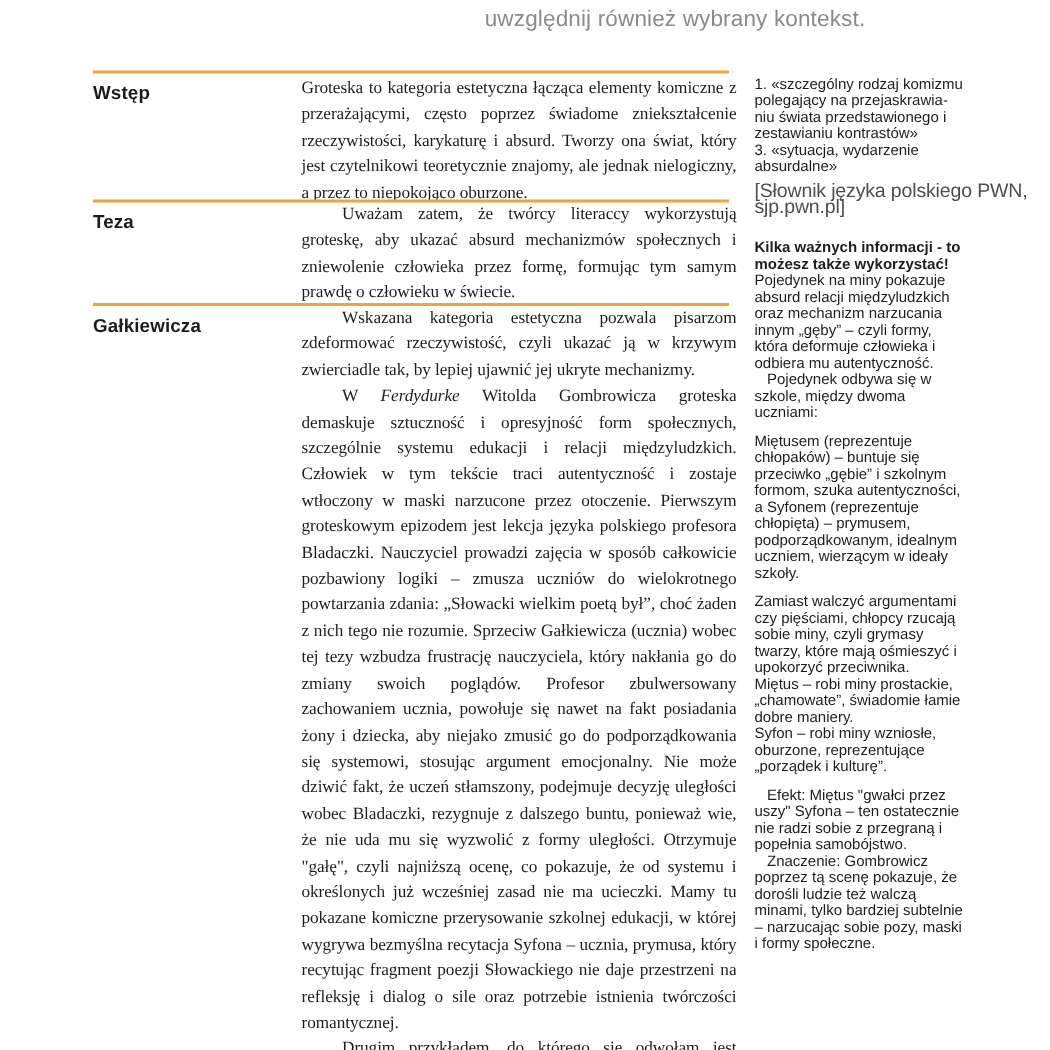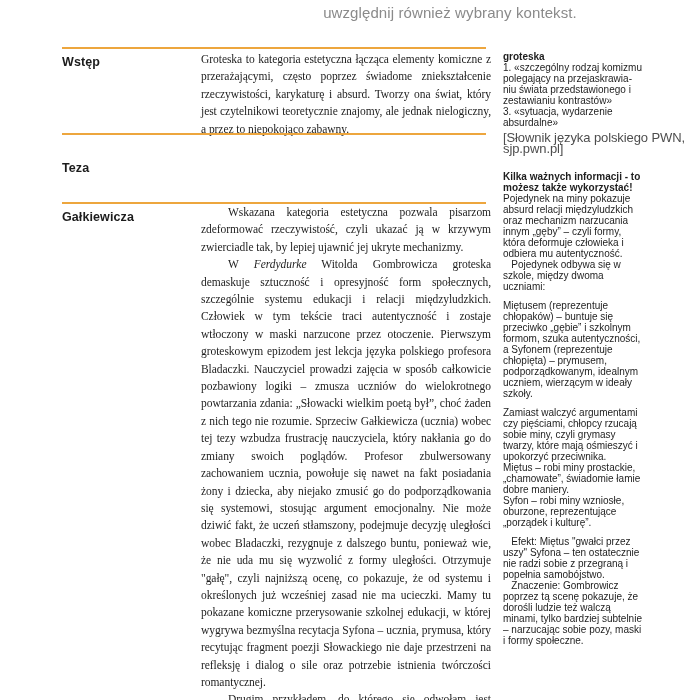--- a/index.html
+++ b/index.html
@@ -15,21 +15,21 @@
   }
   .rule {
     position: absolute; left: 62px; width: 424px; height: 2px;
     background: var(--accent);
   }
   .r1 { top: 47px; } .r2 { top: 133px; } .r3 { top: 202px; }
   .sec-label {
     position: absolute; left: 62px; width: 132px;
     font-weight: bold; font-size: 12.5px; color: #1c1c1c; letter-spacing: 0.1px;
   }
-  .l1 { top: 55px; } .l2 { top: 141px; margin-top: 20px; } .l3 { top: 210px; }
+  .l1 { top: 55px; } .l2 { top: 141px; } .l3 { top: 210px; }
   .body-col {
     position: absolute; left: 201px; width: 290px;
     font-family: "Liberation Serif", serif;
     font-size: 11.5px; line-height: 17.4px; letter-spacing: -0.05px;
     text-align: justify; color: #1d1d1d;
   }
   .b1 { top: 51px; } .b2 { top: 135px; }
   .b3 { top: 204px; height: 600px; overflow: hidden; }
   .body-col p { margin: 0; }
   .ind { text-indent: 27px; }
@@ -48,36 +48,38 @@
 </head>
 <body>
 
 <div class="page">
 
   <div class="top-instruction">uwzględnij również wybrany kontekst.</div>
 
   <div class="rule r1"></div>
   <div class="sec-label l1">Wstęp</div>
   <div class="body-col b1">
-    <p>Groteska to kategoria estetyczna łącząca elementy komiczne z przerażającymi, często poprzez świadome zniekształcenie rzeczywistości, karykaturę i absurd. Tworzy ona świat, który jest czytelnikowi teoretycznie znajomy, ale jednak nielogiczny, a przez to niepokojąco zabawny.</p>
+    <p>Groteska to kategoria estetyczna łącząca elementy komiczne z przerażającymi, często poprzez świadome zniekształcenie rzeczywistości, karykaturę i absurd. Tworzy ona świat, który jest czytelnikowi teoretycznie znajomy, ale jednak nielogiczny, a przez to niepokojąco oburzone.</p>
   </div>
 
   <div class="rule r2"></div>
   <div class="sec-label l2">Teza</div>
+  <div class="body-col b2">
+    <p class="ind">Uważam zatem, że twórcy literaccy wykorzystują groteskę, aby ukazać absurd mechanizmów społecznych i zniewolenie człowieka przez formę, formując tym samym prawdę o człowieku w świecie.</p>
+  </div>
 
   <div class="rule r3"></div>
   <div class="sec-label l3">Gałkiewicza</div>
   <div class="body-col b3">
     <p class="ind">Wskazana kategoria estetyczna pozwala pisarzom zdeformować rzeczywistość, czyli ukazać ją w krzywym zwierciadle tak, by lepiej ujawnić jej ukryte mechanizmy.</p>
     <p class="ind"><span>W </span><span class="it">Ferdydurke</span><span> Witolda Gombrowicza groteska demaskuje sztuczność i opresyjność form społecznych, szczególnie systemu edukacji i relacji międzyludzkich. Człowiek w tym tekście traci autentyczność i zostaje wtłoczony w maski narzucone przez otoczenie. Pierwszym groteskowym epizodem jest lekcja języka polskiego profesora Bladaczki. Nauczyciel prowadzi zajęcia w sposób całkowicie pozbawiony logiki – zmusza uczniów do wielokrotnego powtarzania zdania: „Słowacki wielkim poetą był”, choć żaden z nich tego nie rozumie. Sprzeciw Gałkiewicza (ucznia) wobec tej tezy wzbudza frustrację nauczyciela, który nakłania go do zmiany swoich poglądów. Profesor zbulwersowany zachowaniem ucznia, powołuje się nawet na fakt posiadania żony i dziecka, aby niejako zmusić go do podporządkowania się systemowi, stosując argument emocjonalny. Nie może dziwić fakt, że uczeń stłamszony, podejmuje decyzję uległości wobec Bladaczki, rezygnuje z dalszego buntu, ponieważ wie, że nie uda mu się wyzwolić z formy uległości. Otrzymuje "gałę", czyli najniższą ocenę, co pokazuje, że od systemu i określonych już wcześniej zasad nie ma ucieczki. Mamy tu pokazane komiczne przerysowanie szkolnej edukacji, w której wygrywa bezmyślna recytacja Syfona – ucznia, prymusa, który recytując fragment poezji Słowackiego nie daje przestrzeni na refleksję i dialog o sile oraz potrzebie istnienia twórczości romantycznej.</span></p>
     <p class="ind">Drugim przykładem, do którego się odwołam jest pojedynek uczniów na miny między Miętusem a Syfonem. Rywalizacja nie odbywa się na argumenty, lecz na grymasy twarzy – co ma być parodią prawdziwych konfliktów światopoglądowych. Bohaterowie z wyższych klas chcą „upupić” jedni drugich, co pokazuje także absurdalność społecznych podziałów.</p>
   </div>
 
   <aside class="sidebar">
-    <div class="term">groteska</div>
     <div class="pre">1. «szczególny rodzaj komizmu
 polegający na przejaskrawia-
 niu świata przedstawionego i
 zestawianiu kontrastów»</div>
     <div class="pre">3. «sytuacja, wydarzenie
 absurdalne»</div>
     <div class="source">[Słownik języka polskiego PWN, sjp.pwn.pl]</div>
     <div class="notes-heading">Kilka ważnych informacji - to
 możesz także wykorzystać!</div>
     <p class="note first">Pojedynek na miny pokazuje

